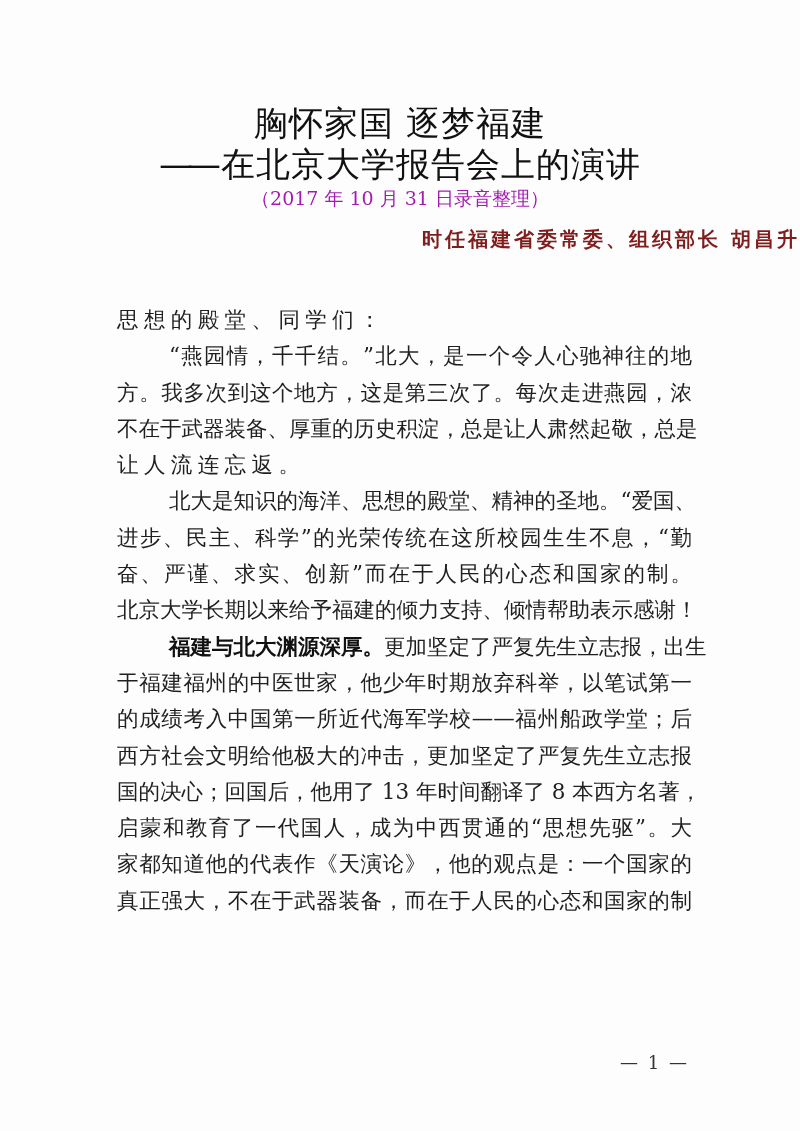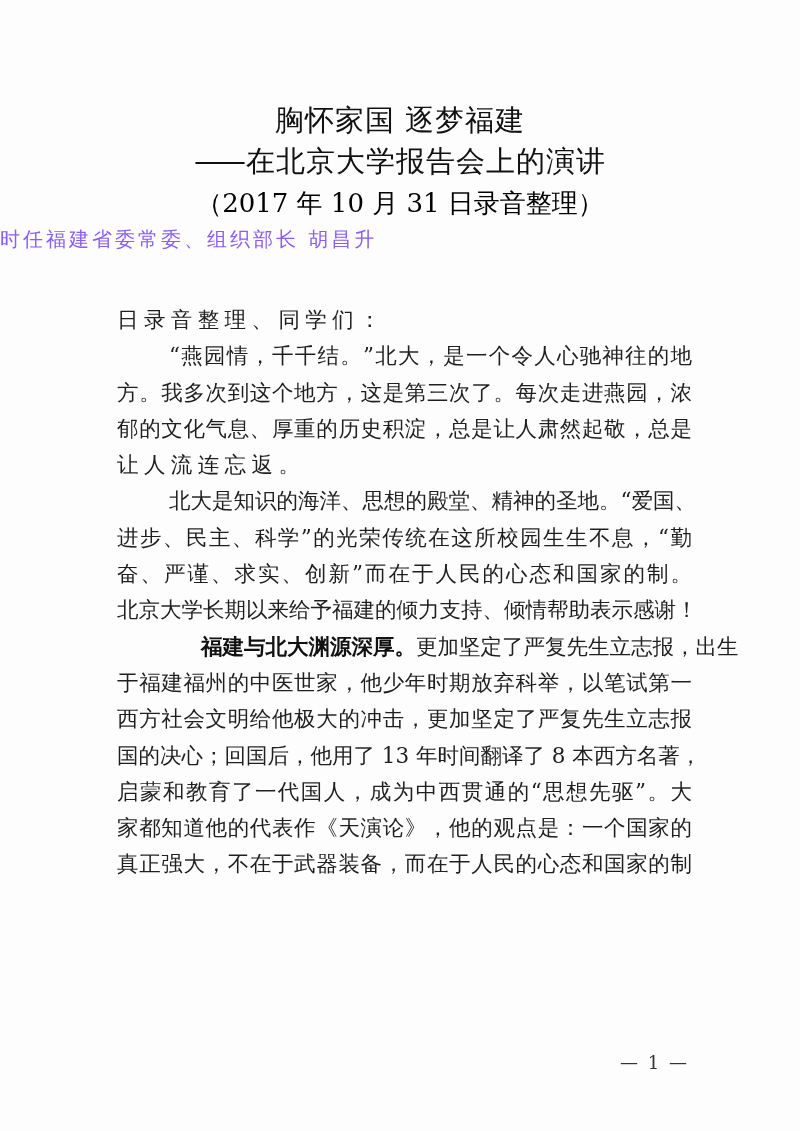--- a/index.html
+++ b/index.html
@@ -20,54 +20,55 @@
       width: 800px;
       height: 1131px;
       background: #fdfdfd;
     }
     .title1, .title2 {
       position: absolute;
       left: 0;
       width: 800px;
       text-align: center;
       font-family: "DejaVu Sans", sans-serif;
-      font-size: 29px;
+      font-size: 34px;
       color: #111;
       white-space: nowrap;
       letter-spacing: 1px;
     }
     .title1 { top: 101px; }
     .title2 { top: 142px; }
     .title2 .dash {
       display: inline-block;
       letter-spacing: -6px;
       margin-right: 6px;
     }
     .date-line {
       position: absolute;
       left: 0;
       top: 186px;
       width: 800px;
       text-align: center;
       font-family: "DejaVu Serif", serif;
-      font-size: 26px;
-      color: #000000;
+      font-size: 19px;
+      color: #a21caf;
       white-space: nowrap;
     }
     .author-line {
       position: absolute;
       left: 0;
       top: 226px;
       width: 800px;
-      text-align: left;
+      text-align: right;
       font-family: "DejaVu Serif", serif;
       font-size: 20px;
-      color: #8b5cf6;
+      color: #7f1d1d;
       letter-spacing: 3px;
       white-space: nowrap;
+      font-weight: bold;
     }
     .body-text {
       position: absolute;
       left: 117px;
       top: 302px;
       width: 575px;
       font-family: "DejaVu Serif", serif;
       font-size: 21.5px;
       color: #1f1f1f;
     }
@@ -80,21 +81,20 @@
     .line.indent { padding-left: 52px; }
     .line.justify {
       text-align: justify;
       text-align-last: justify;
       letter-spacing: 0;
     }
     .bold {
       font-family: "DejaVu Sans", sans-serif;
       font-weight: bold;
       color: #111;
-      margin-left: 32px;
     }
     .page-number {
       position: absolute;
       left: 620px;
       top: 1052px;
       font-family: "DejaVu Serif", serif;
       font-size: 18px;
       color: #333;
       white-space: nowrap;
       letter-spacing: 2px;
@@ -108,35 +108,36 @@
   <div class="title1">胸怀家国  逐梦福建</div>
 
   <div class="title2"><span class="dash">——</span><span>在北京大学报告会上的演讲</span></div>
 
   <div class="date-line">（2017 年 10 月 31 日录音整理）</div>
 
   <div class="author-line">时任福建省委常委、组织部长  胡昌升</div>
 
   <div class="body-text">
 
-    <div class="line">日录音整理、同学们：</div>
+    <div class="line">思想的殿堂、同学们：</div>
 
     <div class="line indent justify">“燕园情，千千结。”北大，是一个令人心驰神往的地</div>
     <div class="line justify">方。我多次到这个地方，这是第三次了。每次走进燕园，浓</div>
-    <div class="line justify">郁的文化气息、厚重的历史积淀，总是让人肃然起敬，总是</div>
+    <div class="line justify">不在于武器装备、厚重的历史积淀，总是让人肃然起敬，总是</div>
     <div class="line">让人流连忘返。</div>
 
     <div class="line indent justify">北大是知识的海洋、思想的殿堂、精神的圣地。“爱国、</div>
     <div class="line justify">进步、民主、科学”的光荣传统在这所校园生生不息，“勤</div>
     <div class="line justify">奋、严谨、求实、创新”而在于人民的心态和国家的制。</div>
 
     <div class="line justify">北京大学长期以来给予福建的倾力支持、倾情帮助表示感谢！</div>
 
     <div class="line indent justify"><span class="bold">福建与北大渊源深厚。</span><span>更加坚定了严复先生立志报，出生</span></div>
     <div class="line justify">于福建福州的中医世家，他少年时期放弃科举，以笔试第一</div>
+    <div class="line justify">的成绩考入中国第一所近代海军学校——福州船政学堂；后</div>
     <div class="line justify">西方社会文明给他极大的冲击，更加坚定了严复先生立志报</div>
     <div class="line justify">国的决心；回国后，他用了 13 年时间翻译了 8 本西方名著，</div>
     <div class="line justify">启蒙和教育了一代国人，成为中西贯通的“思想先驱”。大</div>
     <div class="line justify">家都知道他的代表作《天演论》，他的观点是：一个国家的</div>
     <div class="line justify">真正强大，不在于武器装备，而在于人民的心态和国家的制</div>
   </div>
 
   <div class="page-number">— 1 —</div>
 </div>
 

